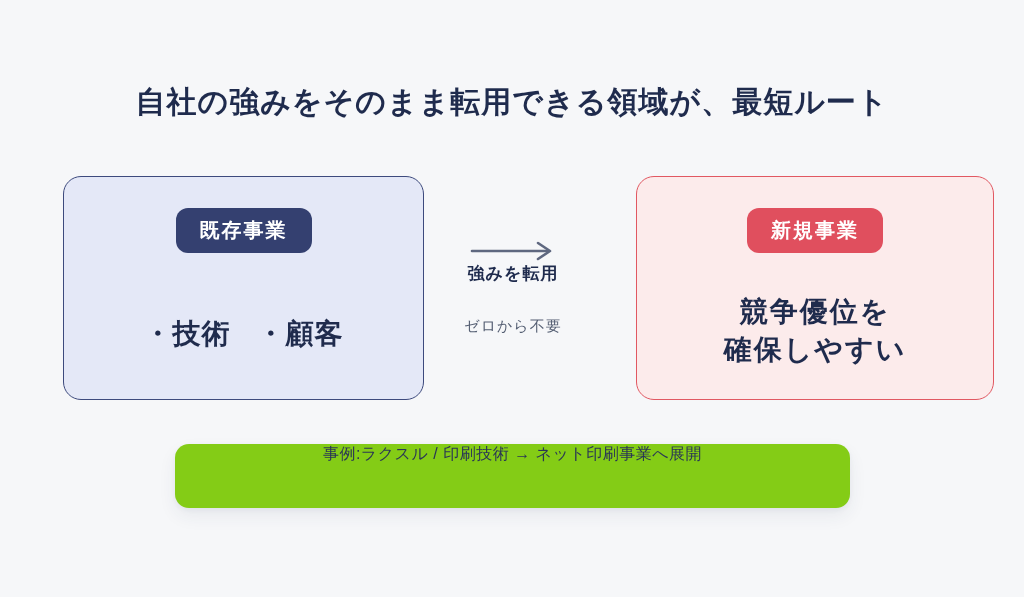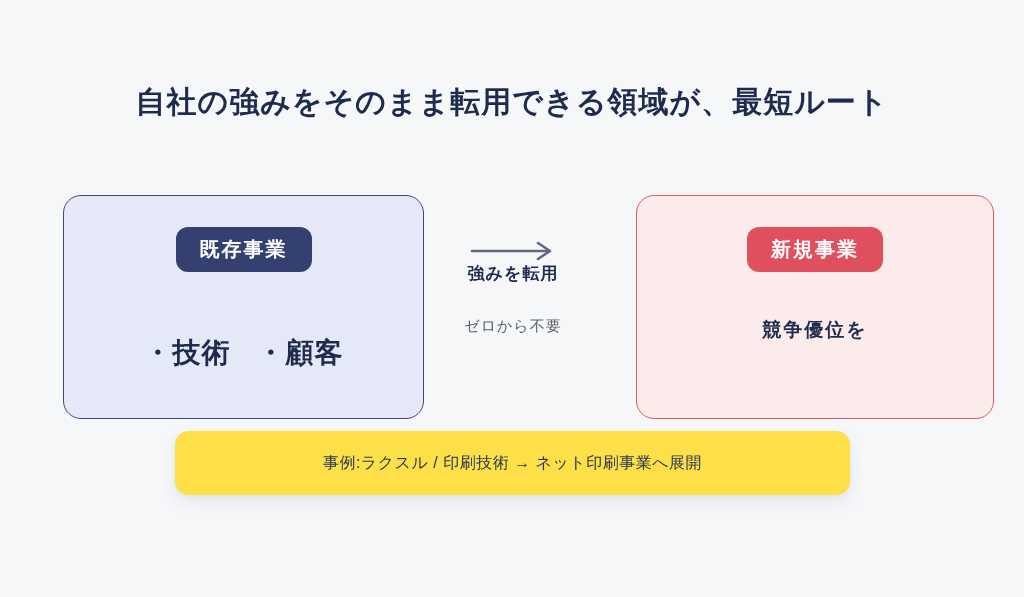--- a/index.html
+++ b/index.html
@@ -27,21 +27,20 @@
     letter-spacing: 1px;
   }
   .card {
     position: absolute;
     top: 176px;
     height: 224px;
     border-radius: 18px;
     display: flex;
     flex-direction: column;
     align-items: center;
-    margin-top: 19px;
   }
   .card.existing {
     left: 63px;
     width: 361px;
     background: #e4e8f7;
     border: 1.5px solid #3d4a7d;
   }
   .card.new {
     left: 636px;
     width: 358px;
@@ -70,26 +69,25 @@
     gap: 26px;
     font-size: 28px;
     font-weight: 800;
     color: #1f2b4d;
     letter-spacing: 1px;
     white-space: nowrap;
   }
   .benefit {
     margin-top: 40px;
     text-align: center;
-    font-size: 19px;
+    font-size: 28px;
     font-weight: 800;
     color: #1f2b4d;
     line-height: 38px;
     letter-spacing: 2px;
-    font-family: Liberation Mono, monospace;
   }
   .arrow-group {
     position: absolute;
     left: 424px;
     top: 230px;
     width: 178px;
     display: flex;
     flex-direction: column;
     align-items: center;
   }
@@ -105,28 +103,28 @@
     margin-top: 32px;
     font-size: 15px;
     font-weight: 400;
     color: #555f73;
     letter-spacing: 1px;
     white-space: nowrap;
   }
   .footer-card {
     position: absolute;
     left: 175px;
-    top: 431px;
+    top: 444px;
     width: 675px;
     height: 64px;
-    background: #fde047;
+    background: #84cc16;
     border-radius: 14px;
     box-shadow: 0 8px 18px rgba(40, 55, 90, 0.07), 0 2px 5px rgba(40, 55, 90, 0.05);
     display: flex;
-    align-items: center;
+    align-items: flex-start;
     justify-content: center;
   }
   .footer-text {
     font-size: 16px;
     font-weight: 500;
     color: #2a3655;
     letter-spacing: 0.5px;
     white-space: nowrap;
   }
 </style>
@@ -151,20 +149,21 @@
       <path d="M70 3 L82 11 L70 19" fill="none" stroke="#5f6880" stroke-width="2.6" stroke-linecap="round" stroke-linejoin="round"></path>
     </svg>
     <div class="arrow-label">強みを転用</div>
     <div class="arrow-sublabel">ゼロから不要</div>
   </div>
 
   <div class="card new">
     <div class="badge red">新規事業</div>
     <div class="benefit">
       <div>競争優位を</div>
+      <div>確保しやすい</div>
     </div>
   </div>
 
   <div class="footer-card">
     <div class="footer-text">事例:ラクスル / 印刷技術 → ネット印刷事業へ展開</div>
   </div>
 
 </div>
 
 </body></html>

